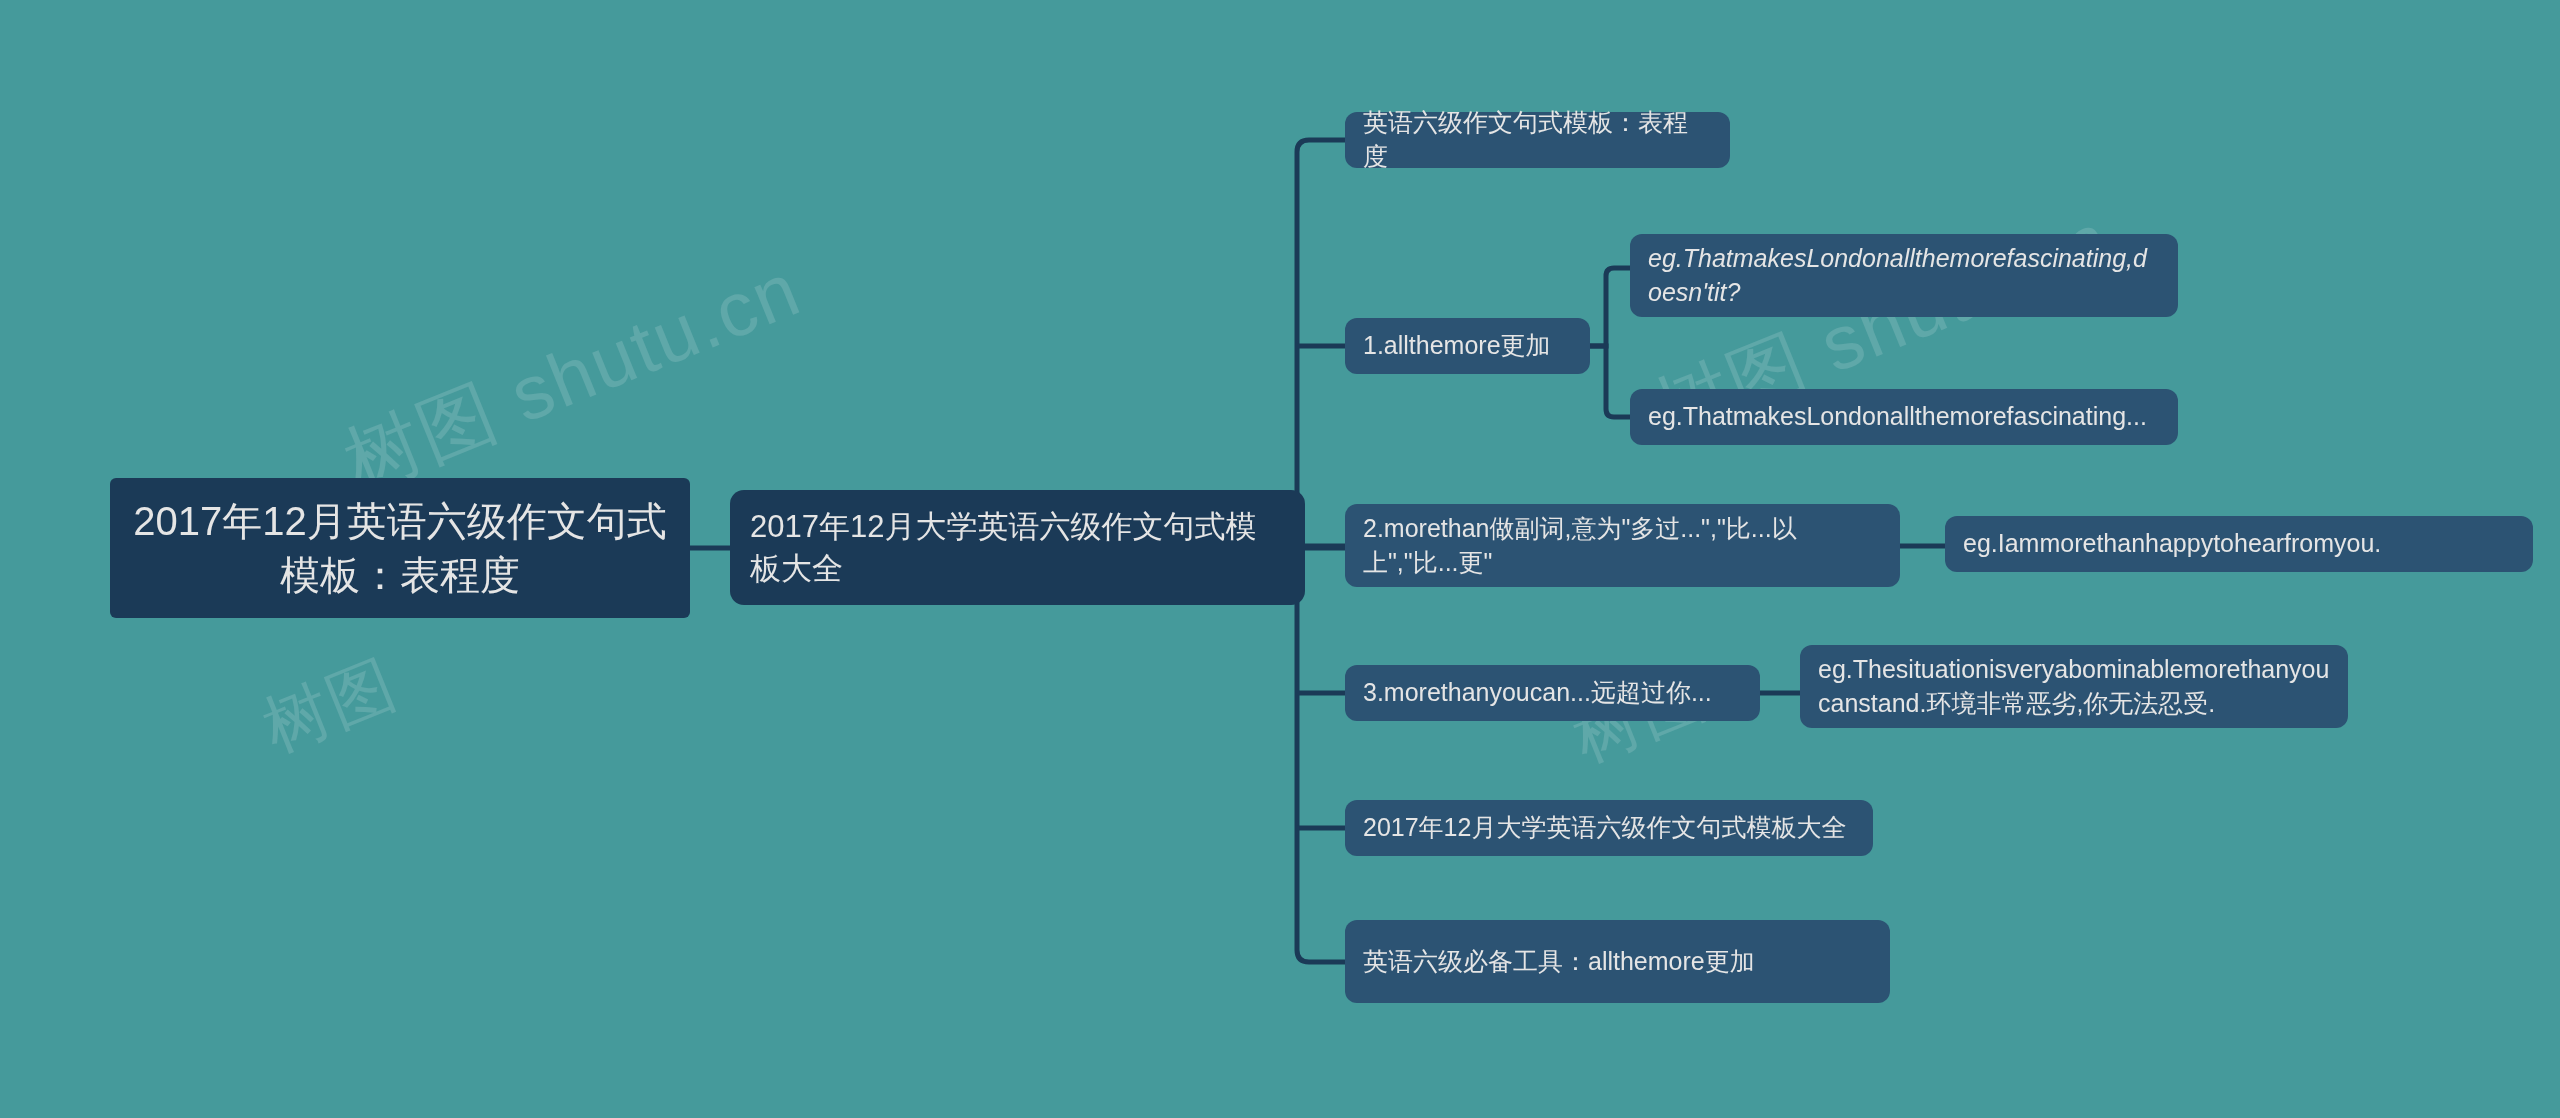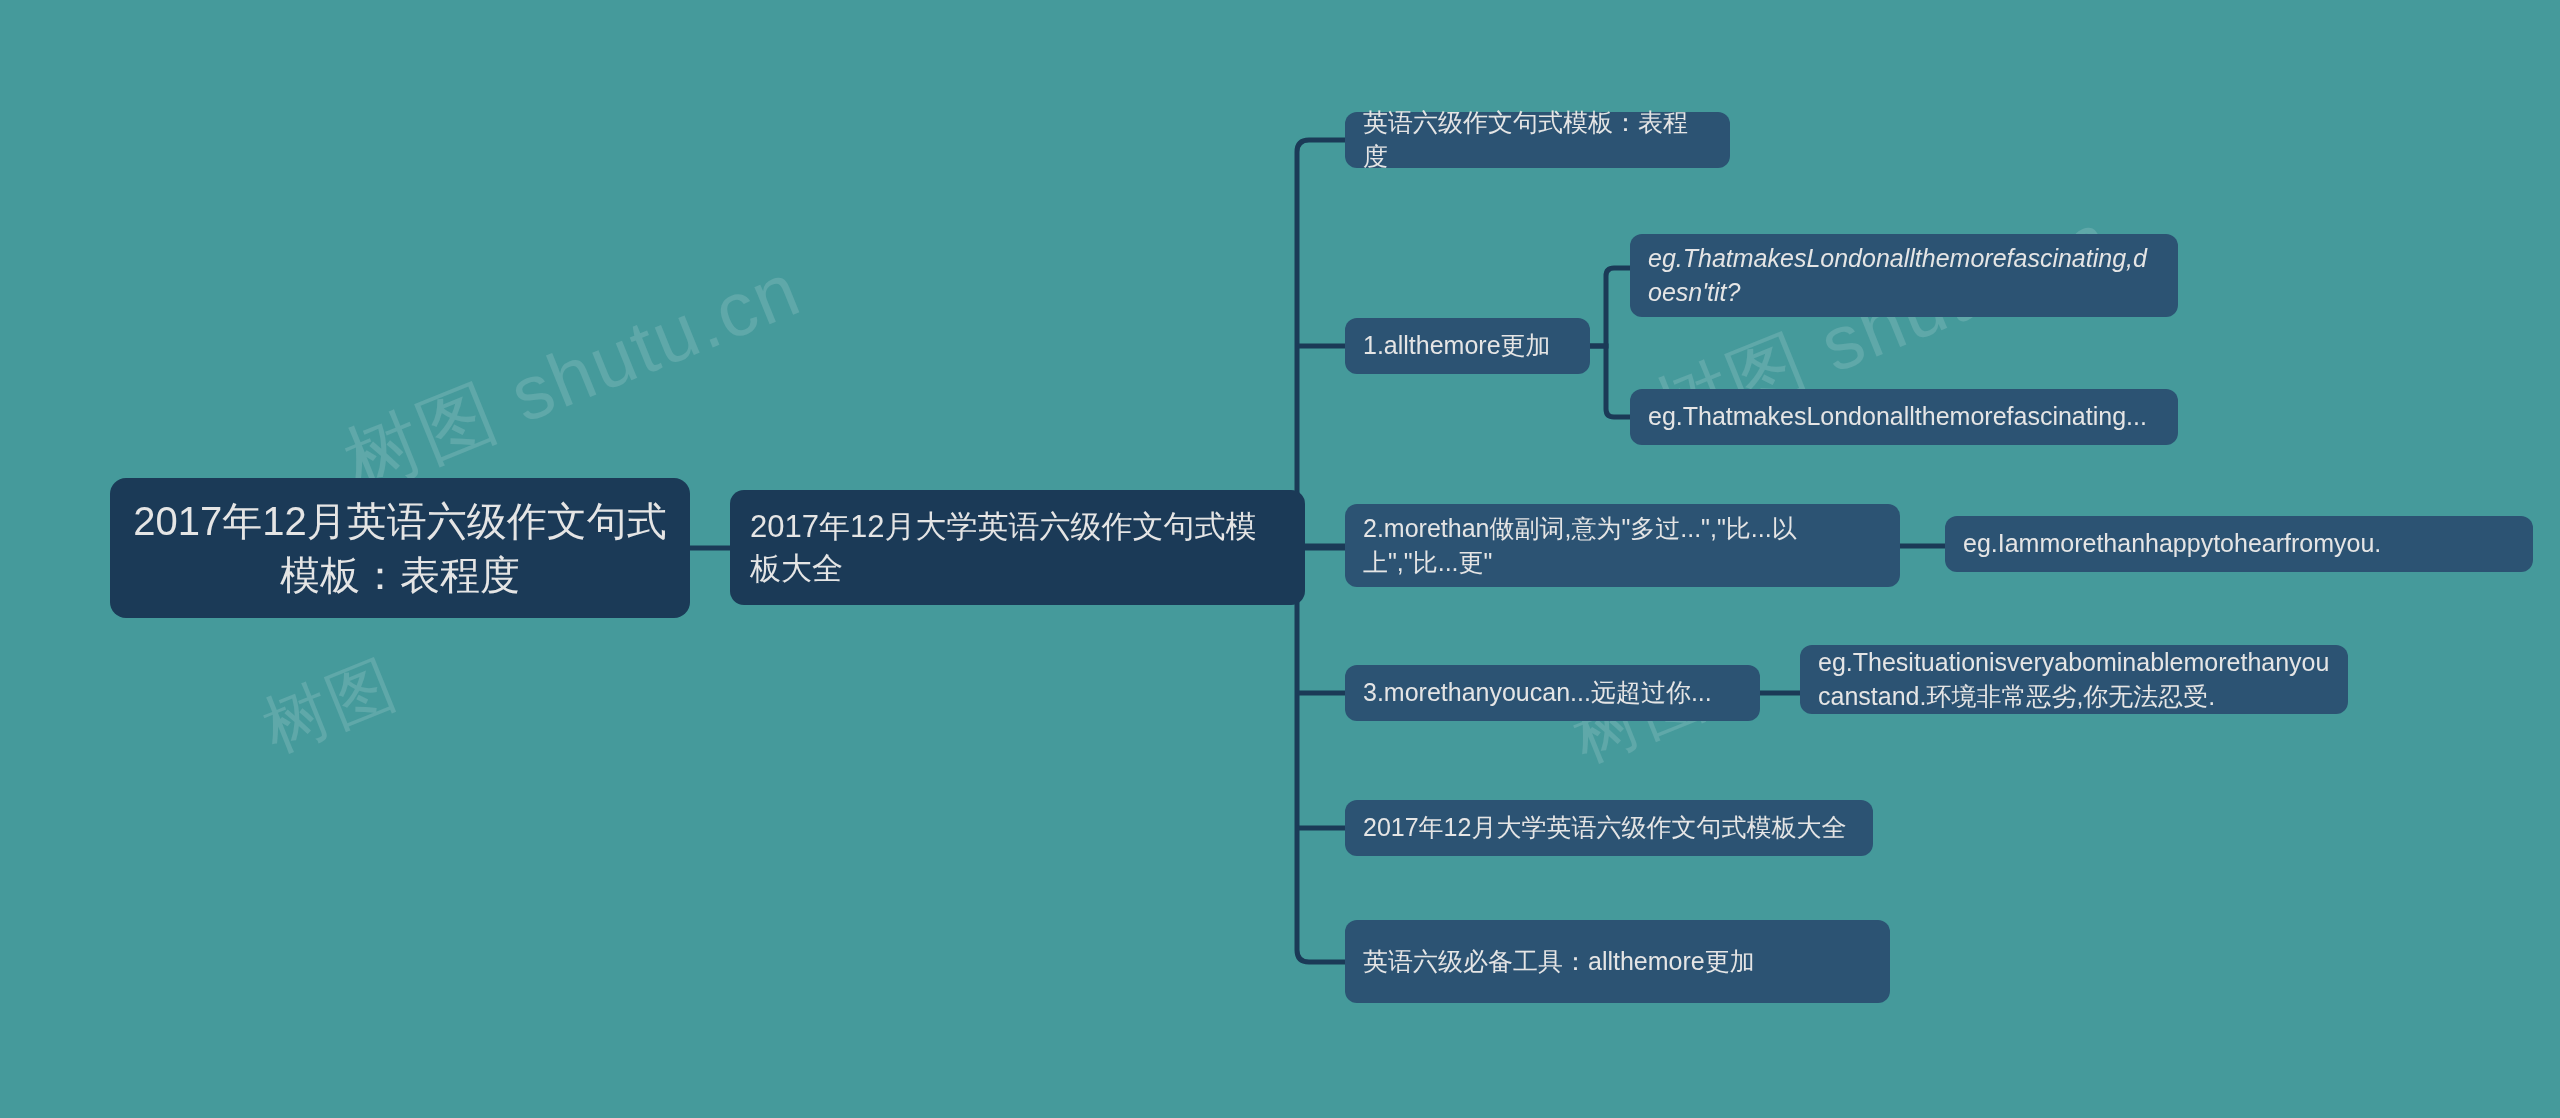--- a/index.html
+++ b/index.html
@@ -60,21 +60,21 @@
     box-sizing: border-box;
     color: #e5e5e5;
     border-radius: 12px;
     display: flex;
     align-items: center;
     line-height: 1.35;
     word-break: break-word;
   }
   .node-root {
     background: #1b3a57;
-    border-radius: 16px;
+    border-radius: 6px;
     font-size: 40px;
     text-align: center;
     justify-content: center;
     padding: 18px 22px;
   }
   .node-l2 {
     background: #1b3a57;
     font-size: 31px;
     padding: 16px 20px;
     border-radius: 14px;
@@ -94,21 +94,21 @@
   #n-root   { left: 110px;  top: 478px; width: 580px;  height: 140px; }
   #n-l2     { left: 730px;  top: 490px; width: 575px;  height: 115px; }
 
   #n-t1     { left: 1345px; top: 112px; width: 385px;  height: 56px; }
   #n-all    { left: 1345px; top: 318px; width: 245px;  height: 56px; }
   #n-eg1    { left: 1630px; top: 234px; width: 548px;  height: 83px; font-style: italic; }
   #n-eg2    { left: 1630px; top: 389px; width: 548px;  height: 56px; }
   #n-more   { left: 1345px; top: 504px; width: 555px;  height: 83px; }
   #n-eg3    { left: 1945px; top: 516px; width: 588px;  height: 56px; }
   #n-myc    { left: 1345px; top: 665px; width: 415px;  height: 56px; }
-  #n-eg4    { left: 1800px; top: 645px; width: 548px;  height: 69px; }
+  #n-eg4    { left: 1800px; top: 645px; width: 548px;  height: 83px; }
   #n-all2   { left: 1345px; top: 800px; width: 528px;  height: 56px; }
   #n-tool   { left: 1345px; top: 920px; width: 545px;  height: 83px; }
 </style>
 </head>
 <body>
 
 <div id="canvas">
 
   <div class="wm wm-1">树图 shutu.cn</div>
   <div class="wm wm-2">树图 shutu.cn</div>

